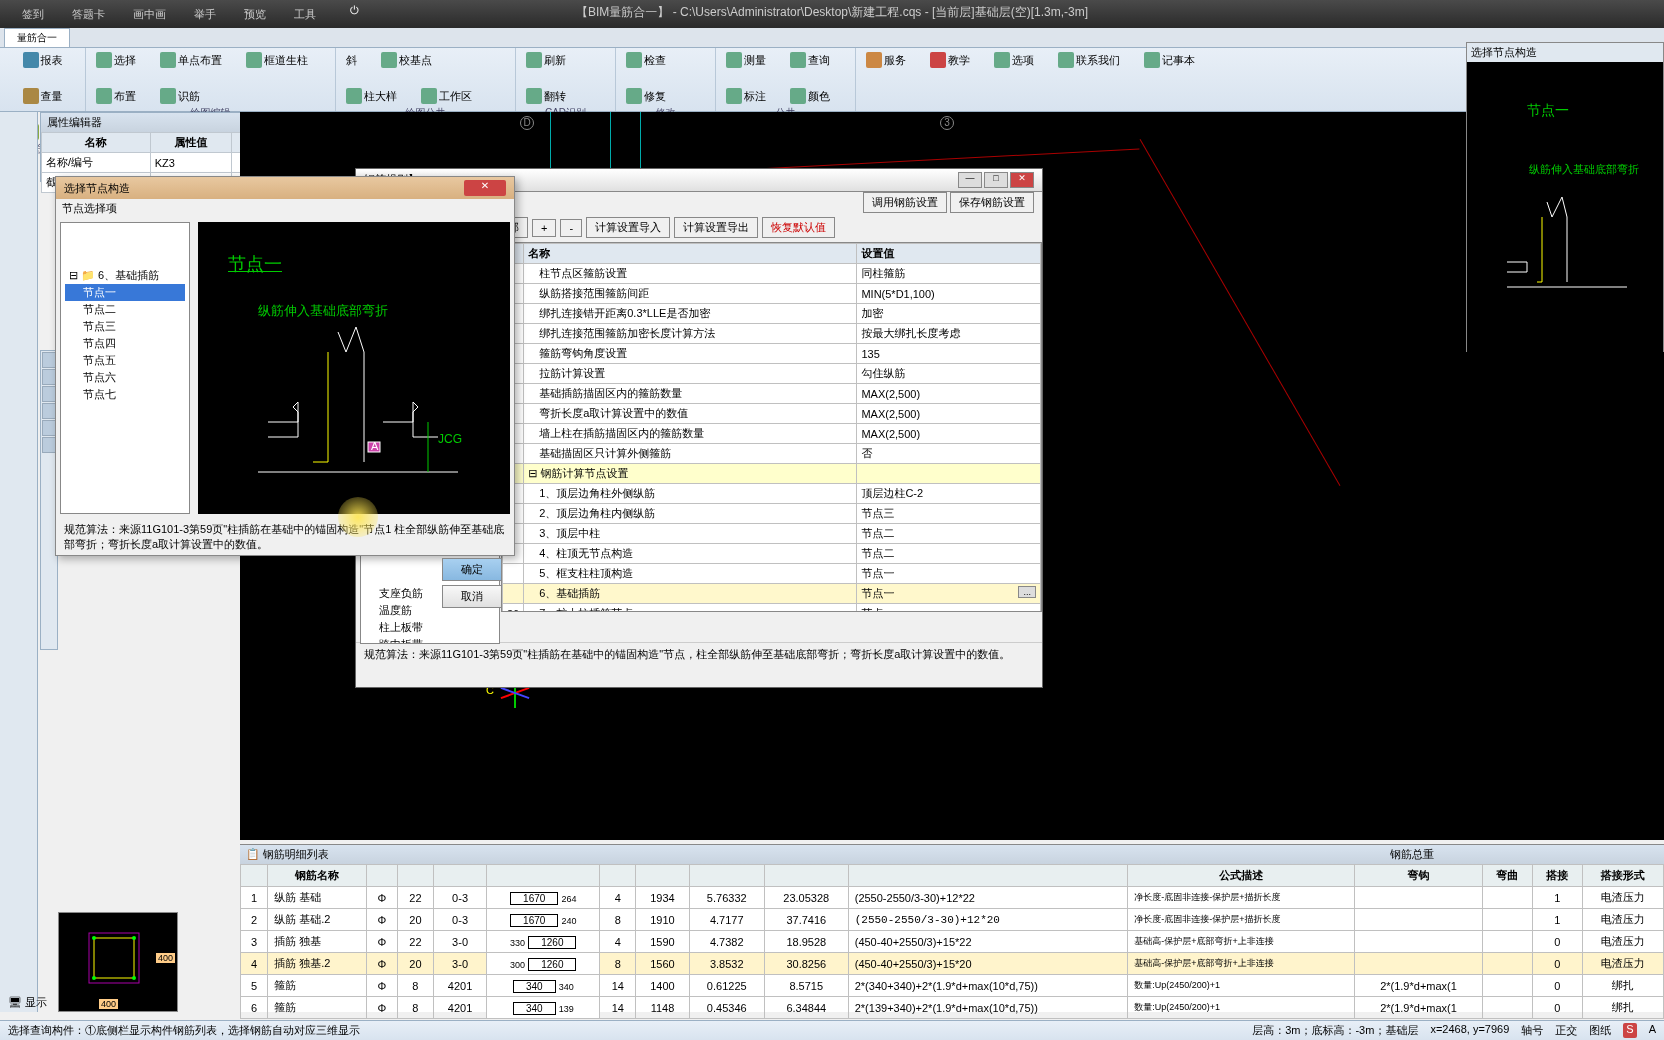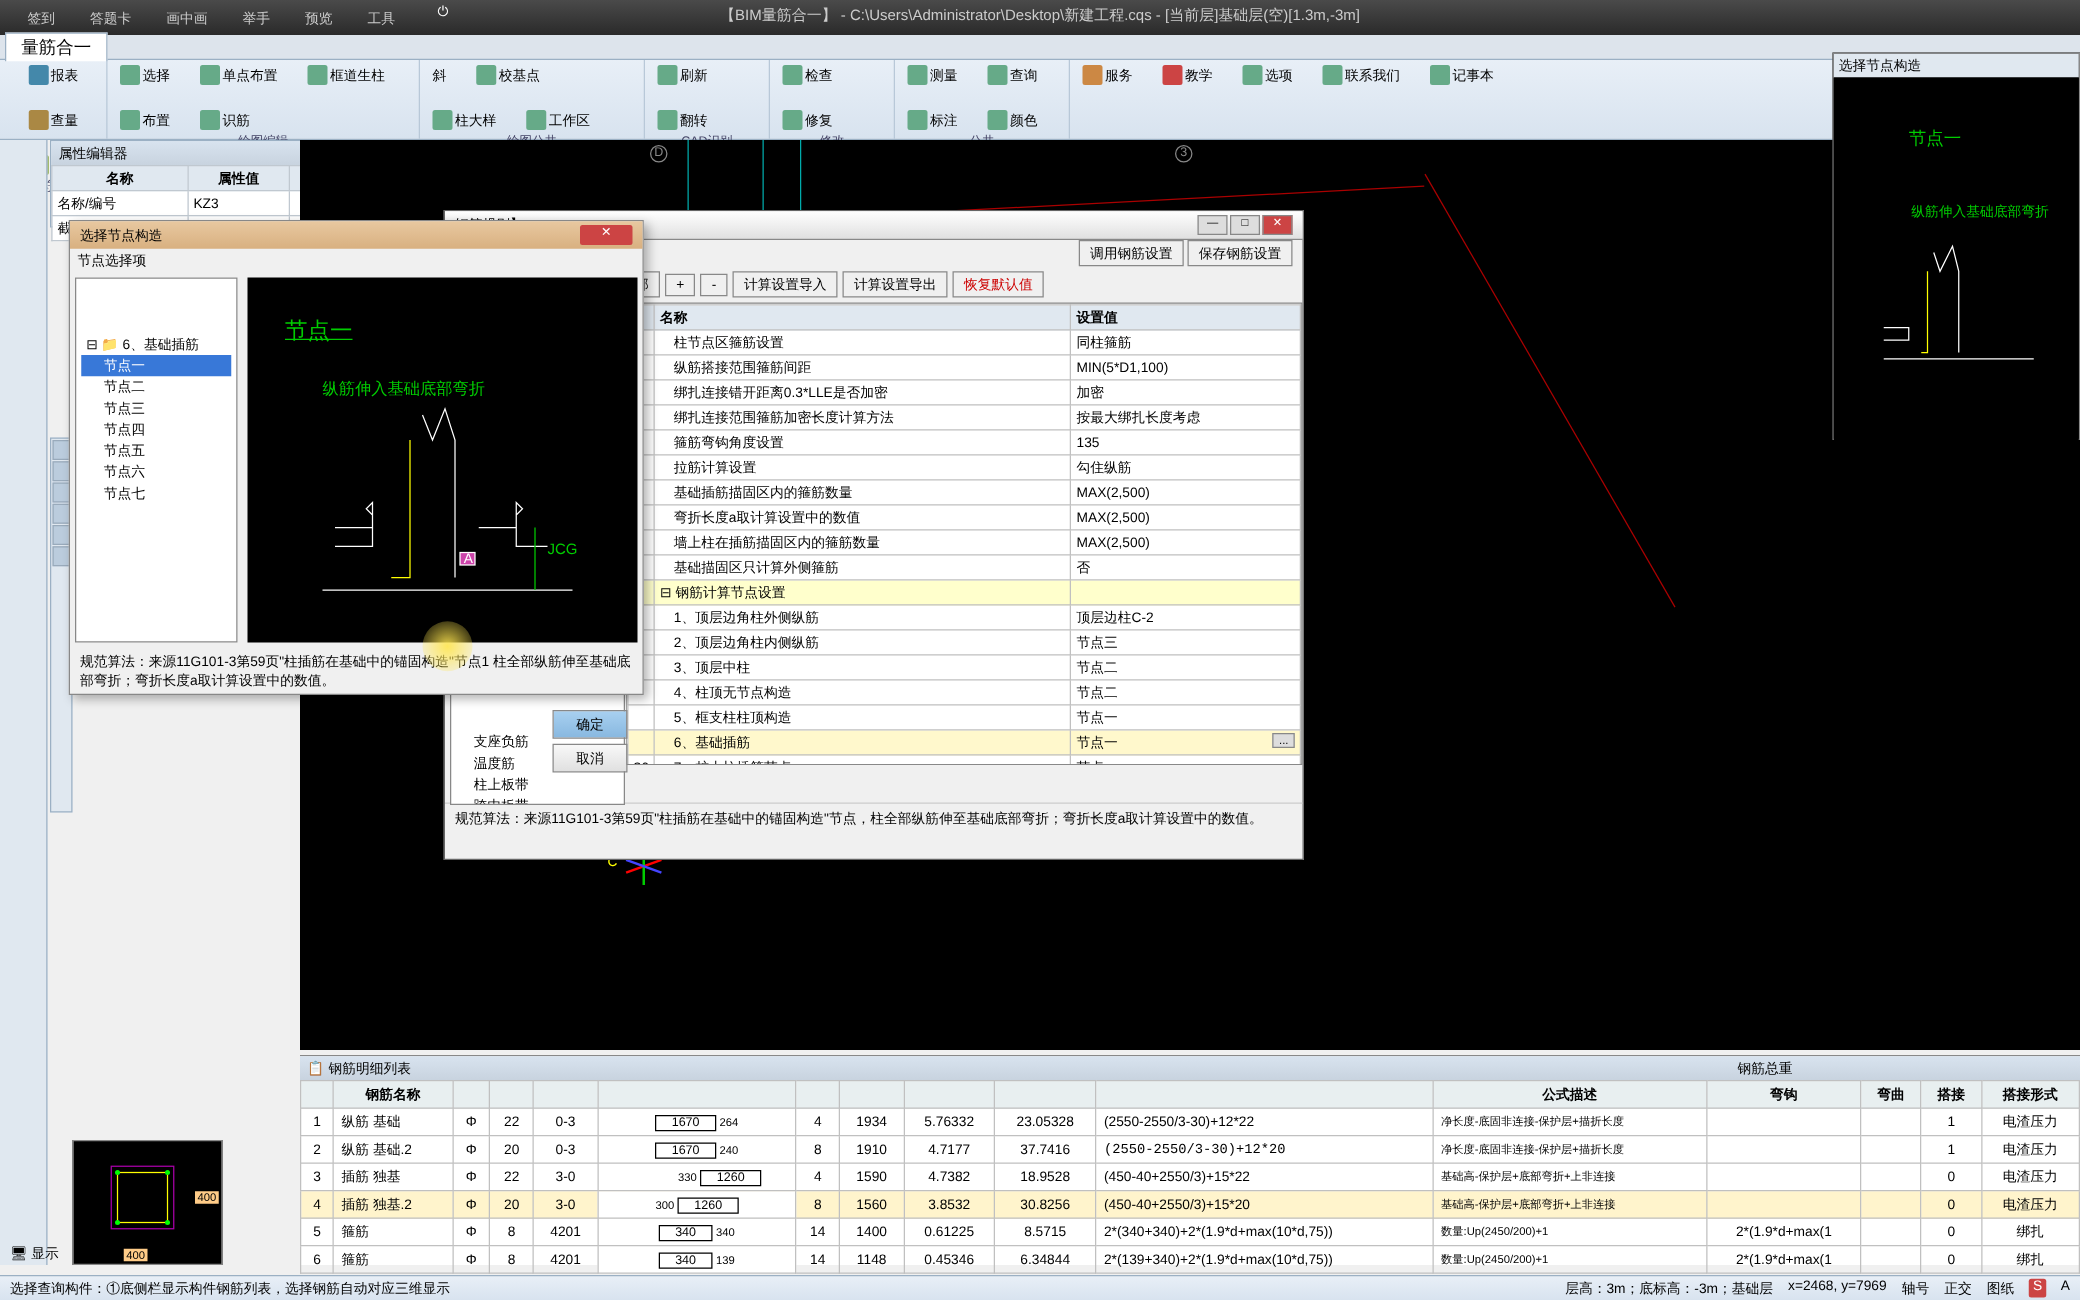--- a/index.html
+++ b/index.html
@@ -6,21 +6,21 @@
 body { width: 1664px; height: 1040px; background: #f0f0f0; overflow: hidden; position: relative; }
 
 
 .menubar { height: 28px; background: linear-gradient(#4a4a4a, #2a2a2a); display: flex; align-items: center; padding: 0 8px; color: #ccc; }
 .menubar .item { padding: 4px 14px; cursor: pointer; }
 .menubar .power { margin-left: 20px; width: 20px; height: 20px; }
 .app-title { position: absolute; left: 50%; transform: translateX(-50%); color: #ccc; top: 4px; font-size: 12px; }
 
 
 .tabbar { height: 20px; background: #dde4ec; border-bottom: 1px solid #9bb0c4; display: flex; align-items: center; padding-left: 4px; }
-.tab-active { background: #fff; padding: 2px 12px; border: 1px solid #9bb0c4; border-bottom: none; font-size: 14px; }
+.tab-active { background: #fff; padding: 2px 12px; border: 1px solid #9bb0c4; border-bottom: none; font-size: 10px; }
 
 
 .ribbon { height: 64px; background: linear-gradient(#e8eff7, #d8e3ef); border-bottom: 1px solid #9bb0c4; display: flex; }
 .ribbon-group { border-right: 1px solid #b8c8d8; padding: 2px 6px; display: flex; flex-direction: column; }
 .ribbon-group .label { text-align: center; font-size: 10px; color: #446; margin-top: auto; }
 .ribbon-icons { display: flex; gap: 16px; flex-wrap: wrap; align-items: center; }
 .rbtn { display: flex; align-items: center; gap: 2px; padding: 2px 4px; font-size: 11px; white-space: nowrap; }
 .ricon { width: 16px; height: 16px; background: #6a8; display: inline-block; border-radius: 2px; }
 
 
@@ -493,21 +493,21 @@
         <line x1="20" y1="150" x2="220" y2="150" stroke="#fff"></line>
         <line x1="190" y1="100" x2="190" y2="150" stroke="#0c0"></line>
         <rect x="130" y="120" width="12" height="10" fill="#c4a" stroke="#fff"></rect>
         <text x="133" y="128" fill="#fff" font-size="8">A</text>
       </svg>
       <div style="position:absolute; left:240px; top:210px; color:#0c0; font-size:12px;">JCG</div>
       <div class="highlight-yellow" style="left:140px; top:275px;"></div>
     </div>
   </div>
   <div class="dialog-footer">规范算法：来源11G101-3第59页"柱插筋在基础中的锚固构造"节点1 柱全部纵筋伸至基础底部弯折；弯折长度a取计算设置中的数值。</div>
-  <div style="text-align:right; padding:10px 10px;">
+  <div style="text-align:right; padding:0 10px;">
     <button class="btn primary">确定</button><br>
     <button class="btn">取消</button>
   </div>
 </div>
 
 <div class="rebar-panel">
   <div style="display:flex;">
     <div class="rebar-title" style="flex:1;">📋 <span>钢筋明细列表</span></div>
     <div class="rebar-title" style="width:280px;">钢筋总重</div>
   </div>
@@ -566,21 +566,21 @@
           <td></td>
           <td>1</td>
           <td>电渣压力</td>
         </tr>
         <tr class="">
           <td>3</td>
           <td style="text-align:left;">插筋 独基</td>
           <td>Φ</td>
           <td>22</td>
           <td>3-0</td>
-          <td class="shape-cell"><span style="font-size:9px;margin-left:36px;">330</span> <span style="border:1px solid #000; padding:0 12px; font-size:10px;">1260</span></td>
+          <td class="shape-cell"><span style="font-size:9px;">330</span> <span style="border:1px solid #000; padding:0 12px; font-size:10px;">1260</span></td>
           <td>4</td>
           <td>1590</td>
           <td>4.7382</td>
           <td>18.9528</td>
           <td style="text-align:left;">(450-40+2550/3)+15*22</td>
           <td style="text-align:left; font-size:9px;">基础高-保护层+底部弯折+上非连接</td>
           <td></td>
           <td></td>
           <td>0</td>
           <td>电渣压力</td>

